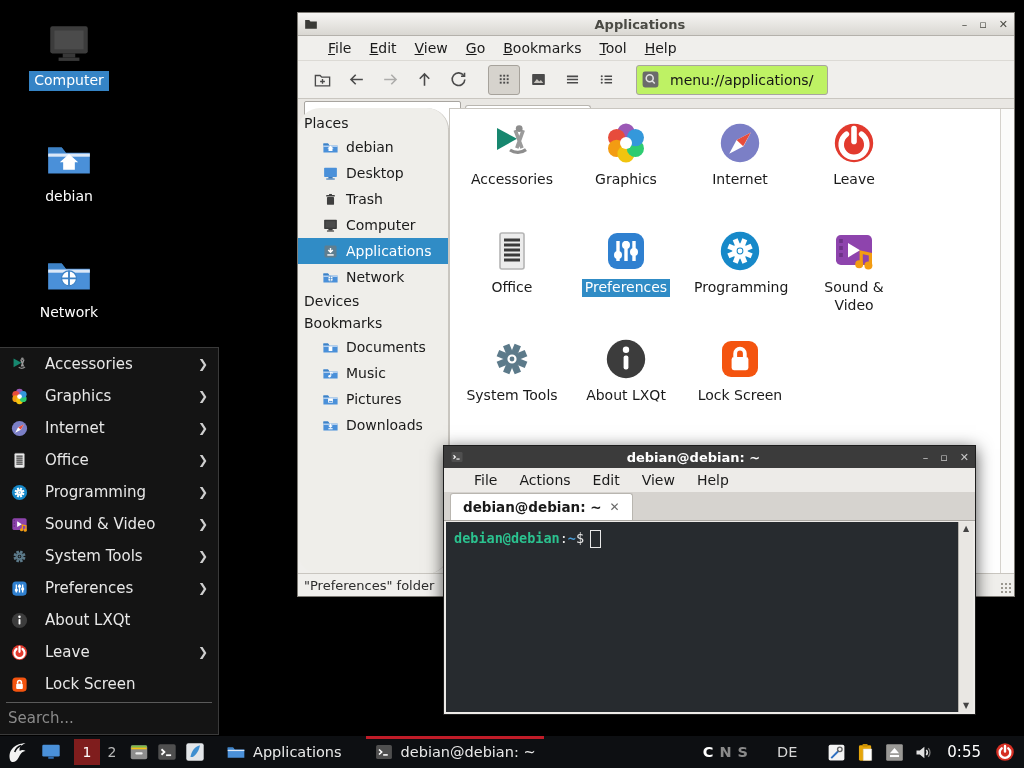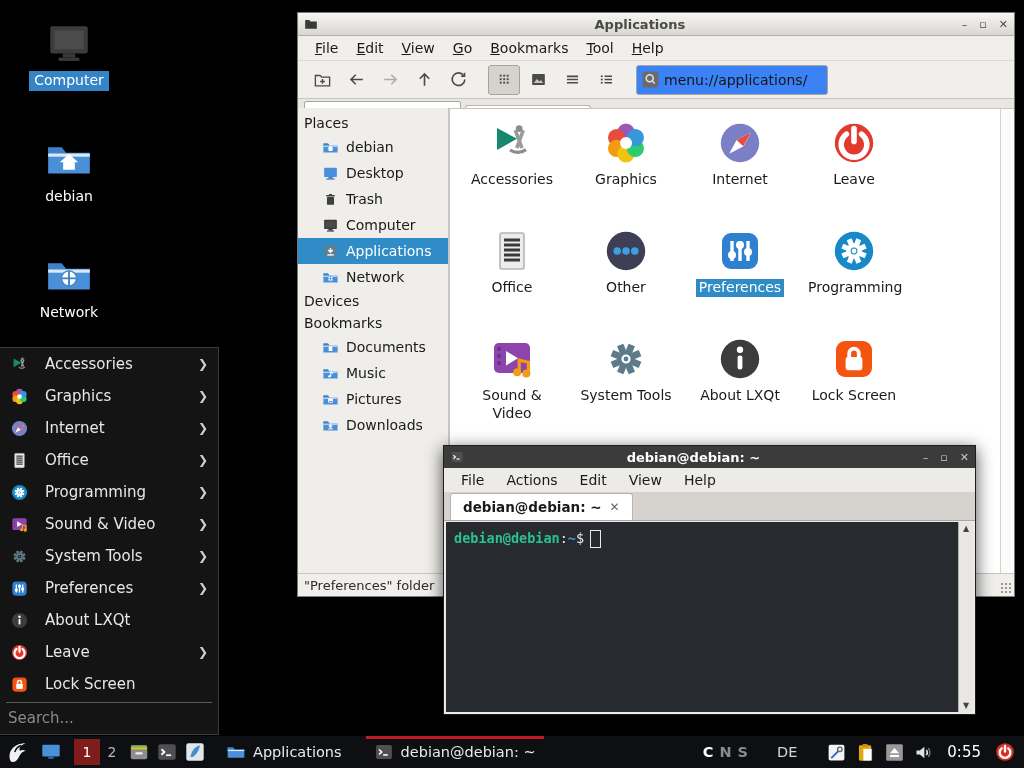--- a/index.html
+++ b/index.html
@@ -17,37 +17,37 @@
   
   .win{position:absolute;border:1px solid #7e7b75;box-shadow:0 3px 14px rgba(0,0,0,.55);}
   .titlebar{height:22px;display:flex;align-items:center;padding:0 6px;gap:6px;}
   .titlebar .t{flex:1;text-align:center;font-weight:bold;font-size:13px;}
   .winctl{display:flex;gap:12px;font-size:11px;align-items:center;}
   .winctl span{cursor:default;}
 
   
   #fm{left:297px;top:12px;width:716px;height:583px;background:#f0efec;}
   #fm .titlebar{background:linear-gradient(#f6f5f3,#d9d7d2);border-bottom:1px solid #b4b1ab;color:#4a4a44;}
-  .menubar{display:flex;align-items:center;padding:0 10px;gap:4px;background:#f0efec;font-size:14px;color:#1a1a1a;}
+  .menubar{display:flex;align-items:center;padding:0 23px;gap:4px;background:#f0efec;font-size:14px;color:#1a1a1a;}
   #fm .menubar{height:24px;border-bottom:1px solid #dcdad5;}
   .menubar .mi{padding:2px 7px;border-radius:2px;}
   #fm-toolbar{height:37px;display:flex;align-items:center;padding:0 8px;gap:2px;background:#f0efec;border-bottom:1px solid #c9c6c0;}
   .tbtn{width:30px;height:28px;display:flex;align-items:center;justify-content:center;border-radius:3px;border:1px solid transparent;}
   .tbtn.pressed{background:#d6d3cd;border:1px solid #a6a29b;}
   .tbtn.disabled{opacity:.4;}
-  #pathbar{margin-left:12px;display:flex;align-items:center;gap:4px;background:#3b82f6;border:1px solid #a8a5a0;border-radius:3px;height:28px;padding:0 8px 0 4px;width:178px;font-size:14px;color:#161616;}
+  #pathbar{margin-left:12px;display:flex;align-items:center;gap:10px;background:#bef264;border:1px solid #a8a5a0;border-radius:3px;height:28px;padding:0 8px 0 4px;width:178px;font-size:14px;color:#161616;}
   #desktopsettings-btn{margin-left:8px;height:28px;padding:0 14px;background:#fbfbfa;border:1px solid #aeaba5;border-radius:3px;font-size:14px;color:#161616;display:flex;align-items:center;}
   #fm-subhead{height:33px;display:flex;align-items:flex-end;background:#e9e7e3;border-bottom:1px solid #b9b6b0;}
   #lists-combo{width:143px;height:26px;margin:0 4px 3px 6px;background:#fff;border:1px solid #a8a5a0;border-radius:2px;display:flex;align-items:center;padding:0 6px;font-size:14px;color:#1a1a1a;}
   #lists-combo .arr{margin-left:auto;font-size:9px;color:#555;}
   #fm-tabbar{flex:1;display:flex;align-items:flex-end;height:100%;}
   .tab{background:#fff;border:1px solid #b9b6b0;border-bottom:none;border-radius:3px 3px 0 0;padding:5px 10px;font-size:14px;color:#1a1a1a;display:flex;gap:8px;align-items:center;}
   .tab .x{color:#666;font-size:12px;}
   #fm-body{position:absolute;left:0;top:95px;bottom:22px;right:0;display:flex;}
-  #fm-sidebar{width:150px;background:#efeeea;border-right:1px solid #c9c6c0;padding-top:4px;font-size:14px;color:#1a1a1a;overflow:hidden;}
+  #fm-sidebar{width:150px;background:#efeeea;border-right:1px solid #c9c6c0;padding-top:4px;font-size:14px;color:#1a1a1a;overflow:hidden;border-radius:22px;}
   .shead{padding:3px 6px;}
   .sitem{display:flex;align-items:center;gap:7px;padding:3px 4px 3px 24px;height:20px;}
   .sitem.sel{background:#308cc6;color:#fff;}
   #fm-view{flex:1;background:#fff;border:1px solid #c9c6c0;border-right:none;margin:0;position:relative;}
   #fm-scroll{position:absolute;right:0;top:0;bottom:0;width:13px;background:#fbfbfa;border-left:1px solid #d5d2cc;}
   #app-grid{position:absolute;left:5px;top:10px;display:grid;grid-template-columns:repeat(4,114px);grid-auto-rows:108px;}
   .appcell{display:flex;flex-direction:column;align-items:center;}
   .applabel{margin-top:4px;font-size:14px;color:#1a1a1a;text-align:center;line-height:1.25;max-width:92px;padding:0 3px;}
   .applabel.sel{background:#308cc6;color:#fff;}
   #fm-status{position:absolute;left:0;right:0;bottom:0;height:22px;background:#f0efec;border-top:1px solid #c9c6c0;display:flex;align-items:center;padding:0 6px;font-size:13px;color:#2c2c2c;}
@@ -431,31 +431,20 @@
                   <g stroke="#3a3a3a" stroke-width="1.5">
                     <path d="M8 6.5h8M8 9h8M8 11.5h8M8 14h8M8 16.5h8"></path>
                   </g>
                 </svg>
               </span>
               <div class="applabel">Office</div>
             </div>
             <div class="appcell">
               <span class="icw">
                 <svg width="48" height="48" viewBox="0 0 24 24">
-                  <circle cx="12" cy="12" r="9.6" fill="#3e3e54"></circle>
-                  <circle cx="7.6" cy="12" r="1.9" fill="#3da0e3"></circle>
-                  <circle cx="12" cy="12" r="1.9" fill="#3da0e3"></circle>
-                  <circle cx="16.4" cy="12" r="1.9" fill="#3da0e3"></circle>
-                </svg>
-              </span>
-              <div class="applabel">Other</div>
-            </div>
-            <div class="appcell">
-              <span class="icw">
-                <svg width="48" height="48" viewBox="0 0 24 24">
                   <rect x="3" y="3" width="18" height="18" rx="4.5" fill="#2f80d0"></rect>
                   <g stroke="#fff" stroke-width="1.7">
                     <path d="M8 7v10M12 7v10M16 7v10"></path>
                   </g>
                   <circle cx="8" cy="14" r="2" fill="#fff"></circle>
                   <circle cx="12" cy="9" r="2" fill="#fff"></circle>
                   <circle cx="16" cy="12.5" r="2" fill="#fff"></circle>
                 </svg>
               </span>
               <div class="applabel sel">Preferences</div>

